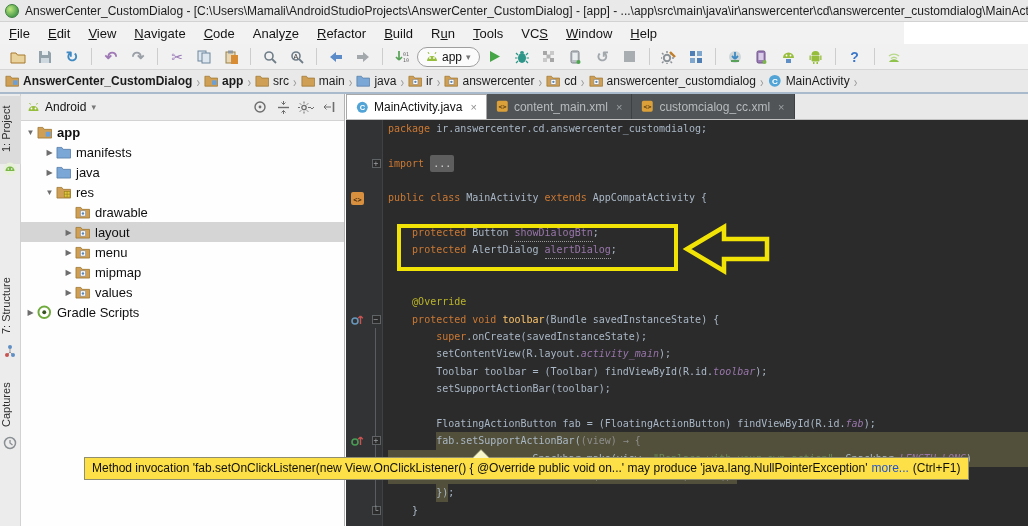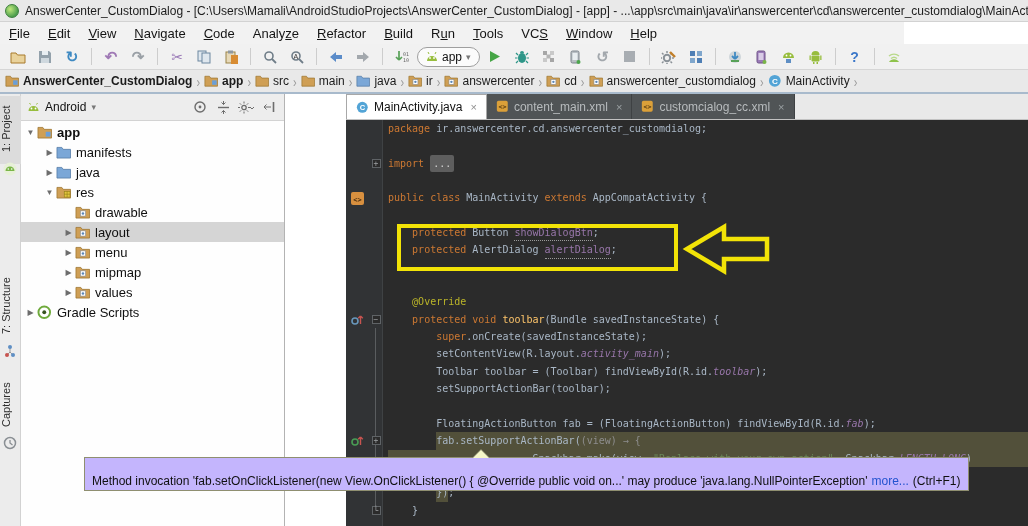--- a/index.html
+++ b/index.html
@@ -32,21 +32,21 @@
 
   
   .toolstrip{position:absolute;left:0;top:94px;width:21px;height:432px;background:#ececec;
     border-right:1px solid #d2d2d2}
   .ts-label{position:absolute;left:0;width:21px;writing-mode:vertical-rl;transform:rotate(180deg);
     font-size:11px;color:#2e2e2e;text-align:center}
   .ts-icon{position:absolute;left:3px;width:15px;height:15px}
   .ts-sel{position:absolute;left:0;width:21px;background:#dcdcdc}
 
   
-  .project{position:absolute;left:21px;top:94px;width:264px;height:432px;background:#fefefe;
+  .project{position:absolute;left:21px;top:94px;width:324px;height:432px;background:#fefefe;
     border-right:1px solid #b3b3b3}
   .pp-header{height:27px;background:#ededed;border-bottom:1px solid #d3d3d3;display:flex;
     align-items:center;font-size:12px;color:#111;padding:0 6px;gap:5px}
   .pp-title{flex:none}
   .pp-sp{flex:1}
   .hd-ic{width:18px;height:16px;display:flex;align-items:center;justify-content:center;color:#666;flex:none}
   .tree{position:absolute;left:0;top:28px;right:0}
   .tree-row{height:20px;display:flex;align-items:center;font-size:13px;color:#101010}
   .tree-row.selected{background:#d5d5d5}
   .tree-row .tw-arrow{width:13px;flex:none;text-align:center;font-size:8px;color:#6d6d6d}
@@ -61,44 +61,44 @@
   .tab.active{background:#ffffff;border:1px solid #a8a8a8;border-bottom:none;color:#111}
   .tab.inactive{background:#50545 6;background:#505456;color:#b7bbbd;border-right:1px solid #3e4143}
   .tab .x{margin-left:3px;font-size:11px;color:#8f8f8f}
   .tab.inactive .x{color:#9aa0a3}
 
   
   .editor{position:absolute;left:346px;top:120px;width:682px;height:406px;background:#2b2b2b;overflow:hidden}
   .gutterbg{position:absolute;left:0;top:0;width:37px;height:406px;background:#313335;border-right:1px solid #3f4244}
   .foldline{position:absolute;left:29px;top:208px;width:1px;height:180px;background:#5a5d5f}
   .code-rows{position:absolute;left:0;top:0;right:0}
-  .code-row{display:flex;height:17.35px;}
+  .code-row{display:flex;height:17.35px;align-items:center}
   .g-cell{width:23px;flex:none;display:flex;align-items:center;justify-content:center}
   .f-cell{width:14px;flex:none;display:flex;align-items:center;justify-content:center}
   .fm{width:9px;height:9px;border:1px solid #5f6366;background:#2b2b2b;color:#9da0a3;
     font:8px/7px "DejaVu Sans Mono",monospace;text-align:center}
   .c-cell{flex:1;display:flex;align-items:stretch;white-space:pre;
     font:10px/17.35px "DejaVu Sans Mono",monospace;padding-left:5px;overflow:hidden}
   .seg{white-space:pre}
   .kw{color:#cc7832}.pl{color:#a9b7c6}.ann{color:#bbb529}.method{color:#ffc66b}
   .sfield{color:#9876aa;font-style:italic}.str{color:#6a8759}.gray{color:#8d8d8d}
   .field{color:#9876aa;border-bottom:1px dotted #9a9a9a}
   .hl{background:#52503a}
   .fill{flex:1}
   .foldchip{background:#5e5e5e;color:#d2d2d2;border-radius:2px;padding:0 3px}
 
   
   .anno-box{position:absolute;left:397px;top:224px;width:281px;height:47px;
     border:4px solid #f2e307;z-index:6}
   .anno-arrow{position:absolute;left:682px;top:221px;z-index:6}
 
   
-  .tooltip{position:absolute;left:84px;top:457px;height:23px;background:#c4b5fd;
-    border:1px solid #8f8f70;display:flex;align-items:flex-start;white-space:nowrap;
-    font-size:12px;color:#101010;padding:16px 7px;z-index:9}
+  .tooltip{position:absolute;left:84px;top:457px;height:23px;background:#fde047;
+    border:1px solid #8f8f70;display:flex;align-items:flex-end;white-space:nowrap;
+    font-size:12px;color:#101010;padding:4px 7px;z-index:9}
   .tooltip .tri{position:absolute;left:388px;top:-8px;width:0;height:0;
     border-left:8px solid transparent;border-right:8px solid transparent;
     border-bottom:8px solid #f7f7c9;filter:drop-shadow(0 -1px 0 #8f8f70)}
   .tooltip .more{color:#2353cf;margin-left:4px;cursor:pointer}
   .tooltip .sfx{margin-left:4px}
   svg{display:block}
 </style>
 </head>
 <body>
 

